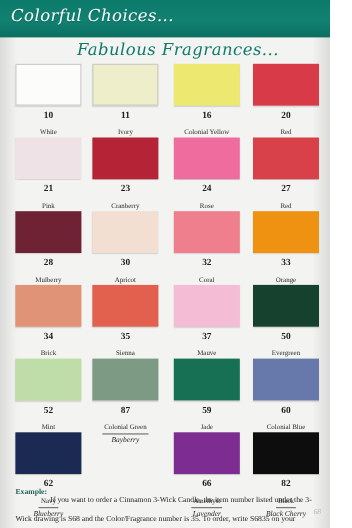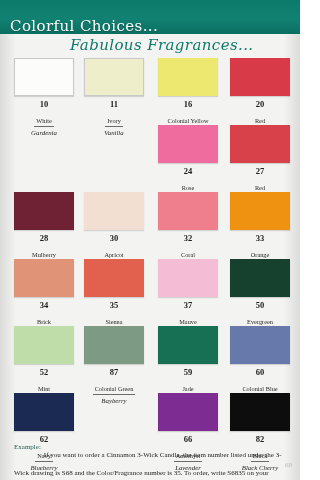--- a/index.html
+++ b/index.html
@@ -31,26 +31,26 @@
     left: 0; top: 0;
     width: 300px;
     height: 34px;
     background: linear-gradient(to bottom, #0c7a6b 0%, #118172 55%, #0b6f61 100%);
   }
   #title-primary {
     position: absolute;
     left: 10px;
     top: 5px;
     font-family: "DejaVu Serif", serif;
+    font-style: italic;
     font-size: 15px;
     color: #ffffff;
     letter-spacing: 0.4px;
     white-space: nowrap;
     text-shadow: 0 1px 1px rgba(0,0,0,0.25);
-    margin-top: 12px;
   }
   #title-secondary {
     position: absolute;
     left: 70px;
     top: 36px;
     font-family: "DejaVu Serif", serif;
     font-style: italic;
     font-size: 15px;
     color: #0e7a6c;
     letter-spacing: 0.4px;
@@ -122,21 +122,21 @@
   
   #example-note {
     position: absolute;
     left: 14px;
     top: 443px;
     width: 272px;
   }
   #example-label {
     float: left;
     font-family: "Liberation Serif", serif;
-    font-weight: normal;
+    font-weight: bold;
     font-size: 7px;
     color: #1d5f56;
     line-height: 9.2px;
     margin-right: 3px;
   }
   #example-text {
     font-family: "Liberation Serif", serif;
     font-size: 7px;
     color: #1e1e1e;
     line-height: 9.2px;
@@ -182,20 +182,32 @@
           <div class="fragname">Pear</div>
         </div>
         <div class="cell col-3">
           <div class="swatch" style="background: rgb(217, 58, 72);"></div>
           <div class="num">20</div>
           <div><span class="colorname">Red</span></div>
           <div class="fragname">Unscented</div>
         </div>
       </div>
       <div class="grid-row">
+        <div class="cell col-0">
+          <div class="swatch" style="background: rgb(239, 226, 230);"></div>
+          <div class="num">21</div>
+          <div><span class="colorname">Pink</span></div>
+          <div class="fragname">Pina Colada</div>
+        </div>
+        <div class="cell col-1">
+          <div class="swatch" style="background: rgb(181, 35, 54);"></div>
+          <div class="num">23</div>
+          <div><span class="colorname">Cranberry</span></div>
+          <div class="fragname">Cranberry</div>
+        </div>
         <div class="cell col-2">
           <div class="swatch" style="background: rgb(239, 109, 158);"></div>
           <div class="num">24</div>
           <div><span class="colorname">Rose</span></div>
           <div class="fragname">Rose</div>
         </div>
         <div class="cell col-3">
           <div class="swatch" style="background: rgb(216, 65, 74);"></div>
           <div class="num">27</div>
           <div><span class="colorname">Red</span></div>

